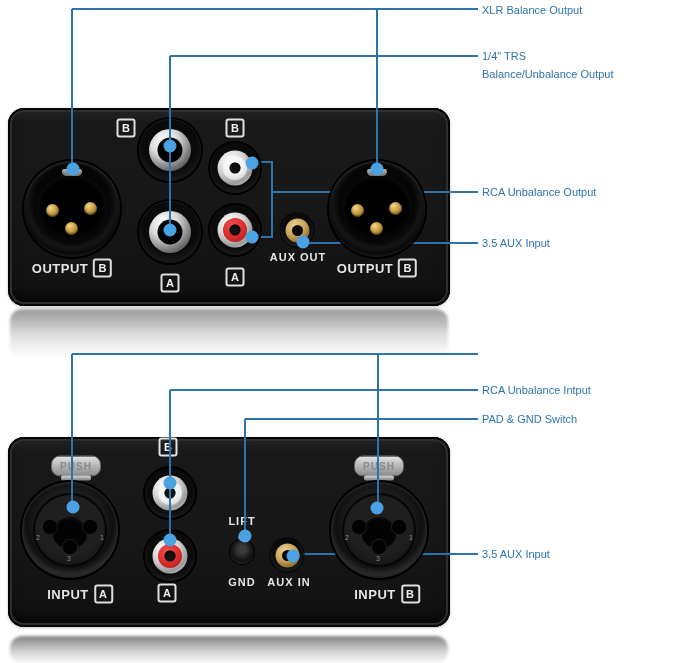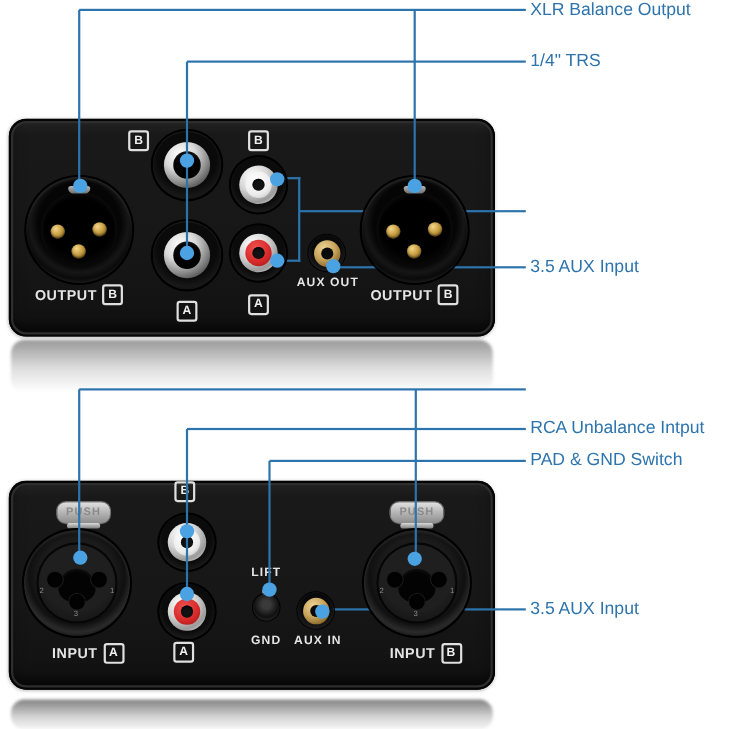--- a/index.html
+++ b/index.html
@@ -10,21 +10,21 @@
          background:linear-gradient(180deg,#262626 0px,#191919 14px,#171717 55%,#121212 92%,#0a0a0a 100%);
          box-shadow:inset 0 0 0 2px #040404, inset 0 0 0 4px #2e2e2e, inset 0 -8px 14px rgba(0,0,0,.55),
                     0 1px 3px rgba(0,0,0,.25);}
   .reflect{position:absolute;left:10px;width:438px;border-radius:12px;filter:blur(1.5px);}
   
   .hline{position:absolute;height:2px;background:var(--line,#2d74ad);z-index:1;}
   .vline{position:absolute;width:2px;background:var(--line,#2d74ad);z-index:3;}
   .vline.under{z-index:1;}
   .dot{position:absolute;width:13px;height:13px;border-radius:50%;background:var(--dot,#4ba2e2);
        z-index:6;transform:translate(-50%,-50%);}
-  .callout{position:absolute;left:482px;color:var(--label,#2d74ad);font-size:16px;line-height:18px;
+  .callout{position:absolute;left:482px;color:var(--label,#2d74ad);font-size:11px;line-height:18px;
            white-space:nowrap;z-index:4;}
   
   .ctr{transform:translate(-50%,-50%);}
   .abs{position:absolute;}
   .conn{position:absolute;z-index:2;}
   
   .xlr{width:96px;height:96px;border-radius:50%;
        background:radial-gradient(circle at 50% 44%,#050505 52%,#161616 62%,#0a0a0a 70%,#262626 78%,#101010 88%,#1c1c1c 100%);
        box-shadow:0 0 0 2px #000,inset 0 2px 2px rgba(255,255,255,.08);}
   .xlr-inner{position:absolute;left:50%;top:50%;width:70px;height:70px;border-radius:50%;
@@ -253,20 +253,24 @@
   <div class="dot" style="left:170px;top:483px;"></div>
   <div class="dot" style="left:170px;top:540px;"></div>
   <div class="dot" style="left:245px;top:536px;"></div>
   <div class="dot" style="left:293px;top:556px;"></div>
 
   <div class="callout" style="top:1px;">
     <div>XLR Balance Output</div>
   </div>
   <div class="callout" style="top:47px;">
     <div>1/4" TRS</div>
+    <div>Balance/Unbalance Output</div>
+  </div>
+  <div class="callout" style="top:183px;">
+    <div>RCA Unbalance Output</div>
   </div>
   <div class="callout" style="top:234px;">
     <div>3.5 AUX Input</div>
   </div>
   <div class="callout" style="top:410px;">
     <div>PAD &amp; GND Switch</div>
   </div>
   <div class="callout" style="top:381px;">
     <div>RCA Unbalance Intput</div>
   </div>

